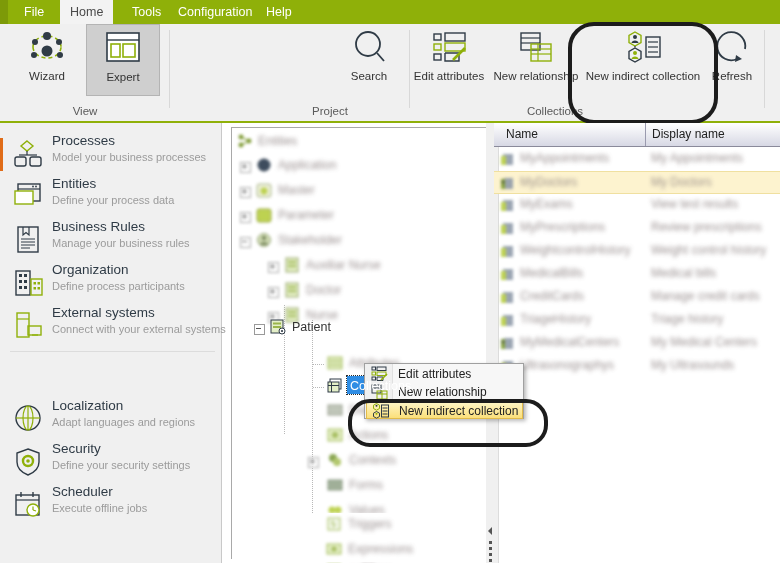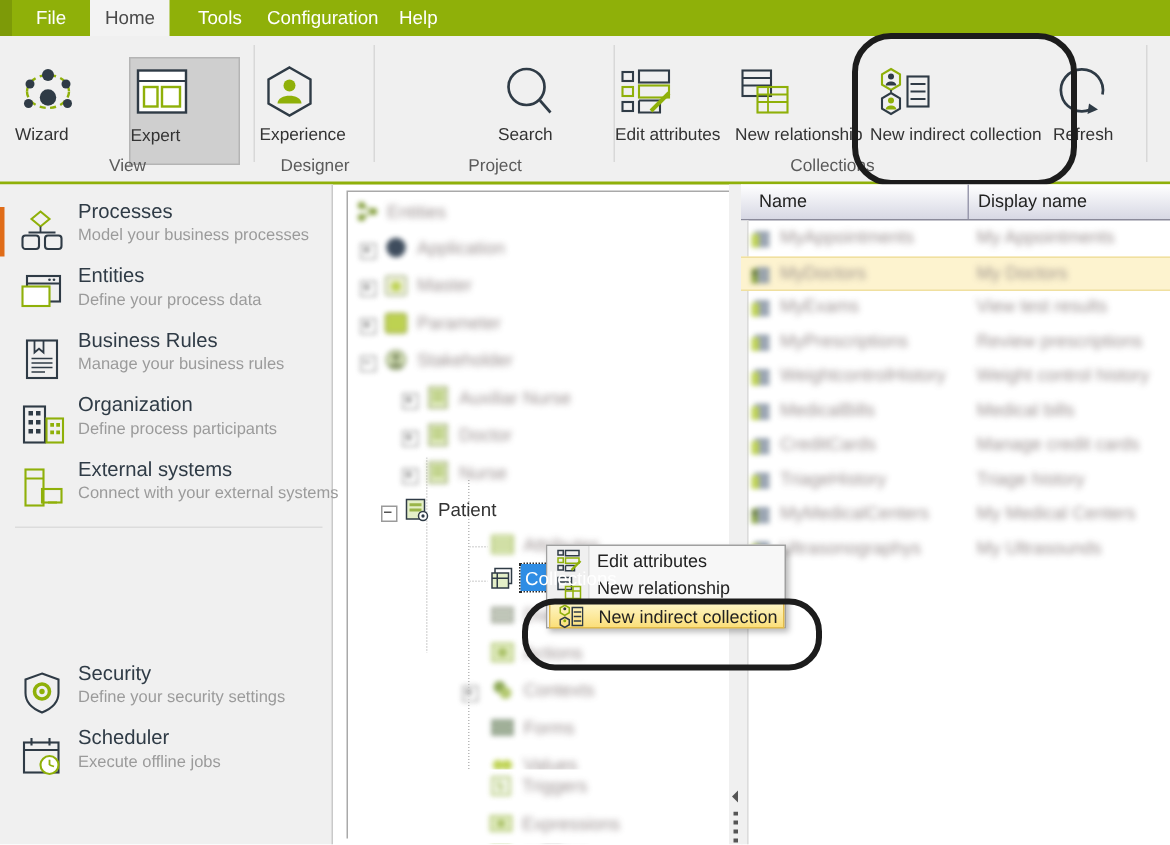--- a/index.html
+++ b/index.html
@@ -28,22 +28,22 @@
     background:#f0f0f0;border-bottom:2px solid #8fb009;
     box-sizing:border-box;
   }
   .rgroup{position:absolute;top:0;height:97px;}
   .rgroup .sep{position:absolute;right:0;top:6px;width:1px;height:78px;background:#d8d8d8;}
   .rgroup .glabel{
     position:absolute;bottom:4px;left:0;width:100%;text-align:center;
     font-size:11.5px;color:#5a5a5a;
   }
   .rbtn{
-    position:absolute;top:14px;width:74px;height:72px;
-    display:flex;flex-direction:column;align-items:flex-start;justify-content:flex-start;
+    position:absolute;top:0;width:74px;height:72px;
+    display:flex;flex-direction:column;align-items:center;justify-content:flex-start;
     cursor:default;
   }
   .rbtn.sel{background:#cfcfcf;border:1px solid #b4b4b4;box-sizing:border-box;}
   .rbtn .ico{height:46px;display:flex;align-items:center;justify-content:center;}
   .rbtn .lbl{font-size:11.5px;color:#333;text-align:center;line-height:13px;white-space:nowrap;}
   
   .sidebar{
     position:absolute;left:0;top:123px;width:222px;height:440px;
     background:#f0f0f0;border-right:1px solid #c9c9c9;box-sizing:border-box;
   }
@@ -141,34 +141,20 @@
           <rect x="9" y="15" width="9" height="13" fill="#ffffff" stroke="#8fb009" stroke-width="1.6"></rect>
           <rect x="21" y="15" width="12" height="13" fill="#ffffff" stroke="#8fb009" stroke-width="1.6"></rect>
         </svg>
       </div>
       <div class="lbl">Expert</div>
     </div>
     <div class="glabel">View</div>
     <div class="sep"></div>
   </div>
 
-  <div class="rgroup" style="left:170px;width:80px;">
-    <div class="rbtn" style="left:3px;">
-      <div class="ico">
-        <svg width="40" height="38" viewBox="0 0 40 38">
-          <polygon points="20,3 34,11 34,27 20,35 6,27 6,11" fill="none" stroke="#2f3b46" stroke-width="1.6"></polygon>
-          <circle cx="20" cy="15" r="4" fill="#8fb009"></circle>
-          <path d="M12 27 C12 20 28 20 28 27 Z" fill="#8fb009"></path>
-        </svg>
-      </div>
-      <div class="lbl">Experience</div>
-    </div>
-    <div class="glabel">Designer</div>
-    <div class="sep"></div>
-  </div>
 
   <div class="rgroup" style="left:250px;width:160px;">
     <div class="rbtn" style="left:82px;">
       <div class="ico">
         <svg width="40" height="38" viewBox="0 0 40 38">
           <circle cx="19" cy="16" r="12" fill="none" stroke="#2f3b46" stroke-width="1.8"></circle>
           <line x1="28" y1="25" x2="35" y2="33" stroke="#2f3b46" stroke-width="1.8"></line>
         </svg>
       </div>
       <div class="lbl">Search</div>
@@ -316,20 +302,32 @@
         <line x1="18" y1="24" x2="24" y2="24" stroke="#8fb009" stroke-width="1.2"></line>
       </svg>
     </span>
     <span class="stitle">External systems</span>
     <span class="ssub">Connect with your external systems</span>
   </div>
 
   <div class="sb-div" style="top:228px;"></div>
 
 
+  <div class="sb-item" style="top:275px;">
+    <span class="sico">
+      <svg width="32" height="30" viewBox="0 0 32 30">
+        <circle cx="14" cy="14" r="12" fill="none" stroke="#2f3b46" stroke-width="1.4"></circle>
+        <ellipse cx="14" cy="14" rx="5" ry="12" fill="none" stroke="#8fb009" stroke-width="1.2"></ellipse>
+        <line x1="2" y1="14" x2="26" y2="14" stroke="#8fb009" stroke-width="1.2"></line>
+        <line x1="14" y1="2" x2="14" y2="26" stroke="#8fb009" stroke-width="1.2"></line>
+      </svg>
+    </span>
+    <span class="stitle">Localization</span>
+    <span class="ssub">Adapt languages and regions</span>
+  </div>
 
   <div class="sb-item" style="top:318px;">
     <span class="sico">
       <svg width="32" height="30" viewBox="0 0 32 30">
         <path d="M14 2 L25 6 L25 15 C25 22 19 26 14 28 C9 26 3 22 3 15 L3 6 Z" fill="none" stroke="#2f3b46" stroke-width="1.4"></path>
         <circle cx="14" cy="14" r="5" fill="none" stroke="#8fb009" stroke-width="2.4"></circle>
         <circle cx="14" cy="14" r="1.8" fill="#8fb009"></circle>
       </svg>
     </span>
     <span class="stitle">Security</span>
@@ -444,21 +442,21 @@
     <span class="tico blur1" style="left:52px;">
         <svg width="16" height="16" viewBox="0 0 16 16">
           <rect x="2" y="1" width="12" height="14" fill="#dbe8b5" stroke="#8a9a5a"></rect>
           <rect x="4" y="4" width="8" height="2" fill="#9ab54a"></rect>
           <rect x="4" y="8" width="8" height="2" fill="#9ab54a"></rect>
         </svg>
       </span>
     <span class="tlbl blur2" style="left:74px;color:#8a7f7f;">Nurse</span>
   </div>
 
-  <div class="trow" style="top:201px;text-decoration:underline;">
+  <div class="trow" style="top:188px;text-decoration:underline;">
     <span class="texp" style="left:22px;"></span>
     <span class="tico" style="left:38px;">
       <svg width="16" height="16" viewBox="0 0 16 16">
           <rect x="1" y="1" width="12" height="13" fill="#e4efc8" stroke="#2f3b46"></rect>
           <rect x="3" y="3.5" width="8" height="2" fill="#9ab54a"></rect>
           <rect x="3" y="7" width="8" height="2" fill="#9ab54a"></rect>
           <circle cx="12" cy="12" r="3" fill="#fff" stroke="#2f3b46"></circle>
           <circle cx="12" cy="12" r="1.1" fill="#2f3b46"></circle>
         </svg>
     </span>

